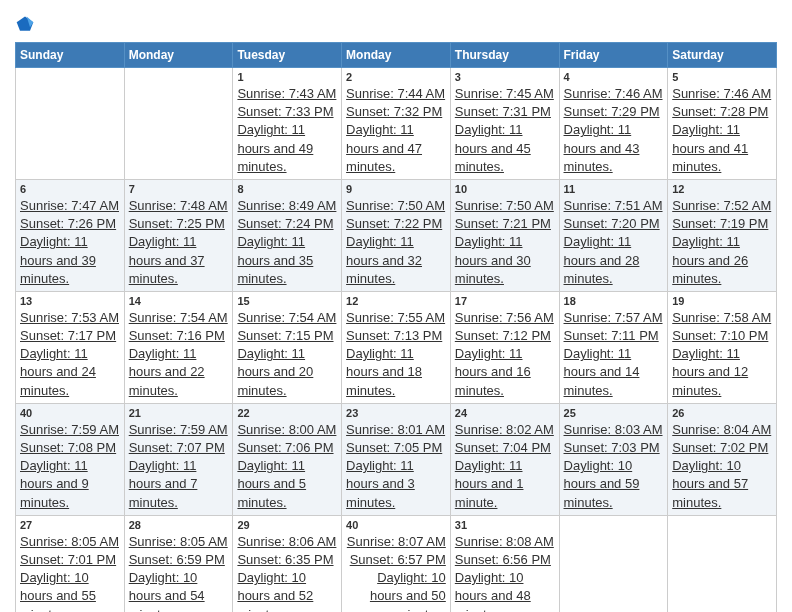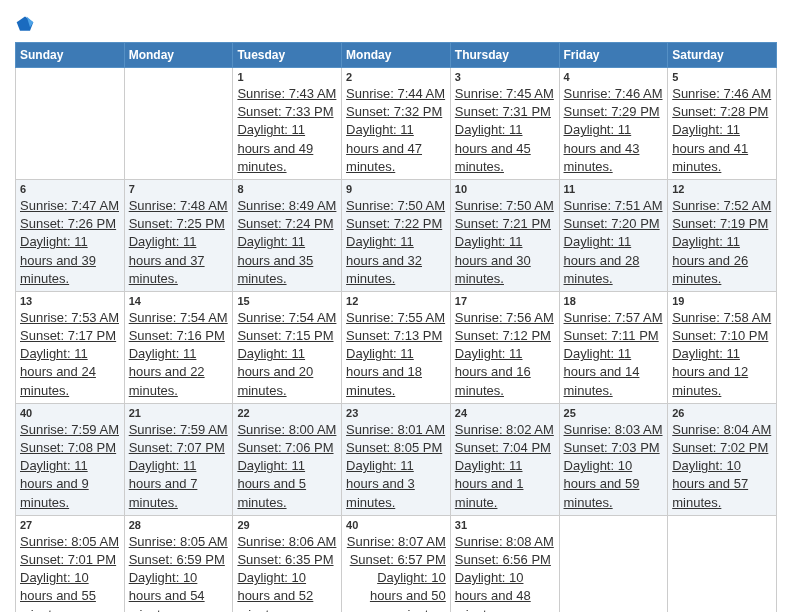--- a/index.html
+++ b/index.html
@@ -270,21 +270,21 @@
           </td>
           <td>
             <span class="day-num">22</span>
             <div class="day-info" style="white-space: pre-line;">Sunrise: 8:00 AM
 Sunset: 7:06 PM
 Daylight: 11 hours and 5 minutes.</div>
           </td>
           <td>
             <span class="day-num">23</span>
             <div class="day-info" style="white-space: pre-line;">Sunrise: 8:01 AM
-Sunset: 8:05 PM
+Sunset: 7:05 PM
 Daylight: 11 hours and 3 minutes.</div>
           </td>
           <td>
             <span class="day-num">24</span>
             <div class="day-info" style="white-space: pre-line;">Sunrise: 8:02 AM
 Sunset: 7:04 PM
 Daylight: 11 hours and 1 minute.</div>
           </td>
           <td>
             <span class="day-num">25</span>

